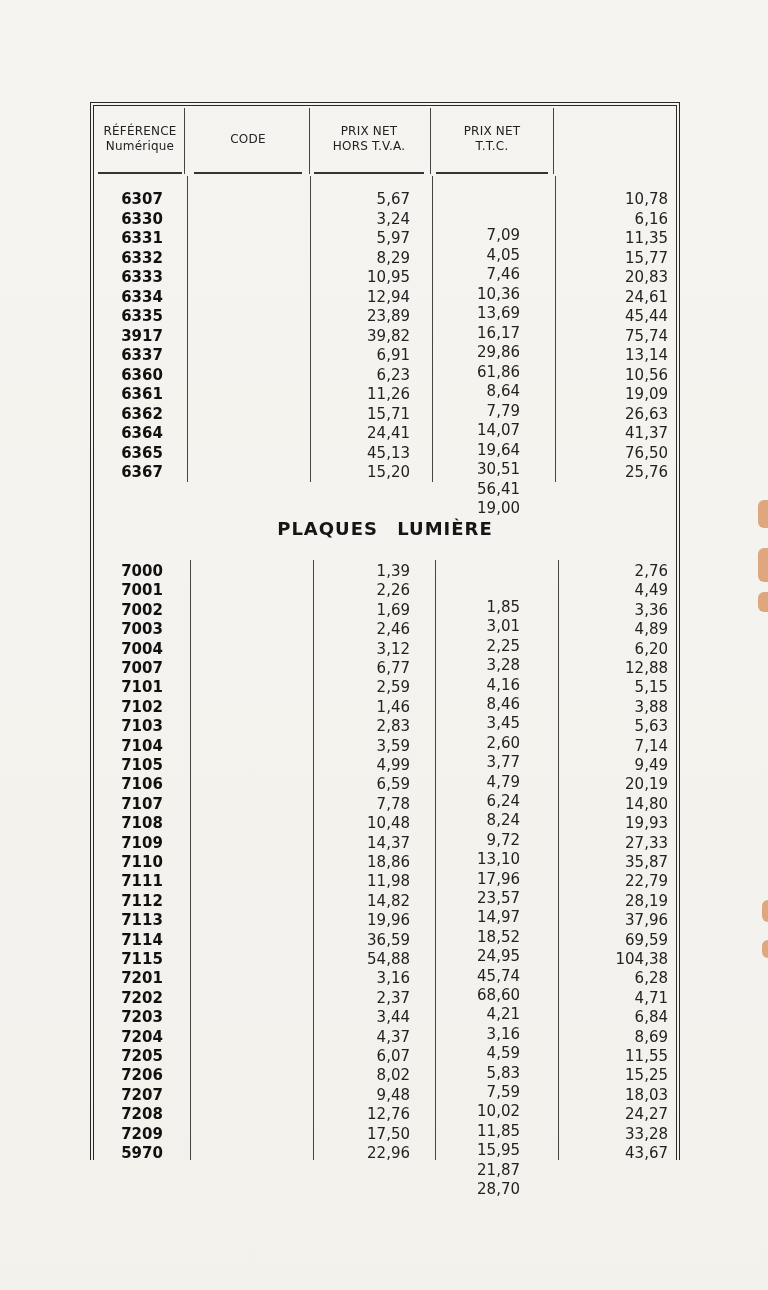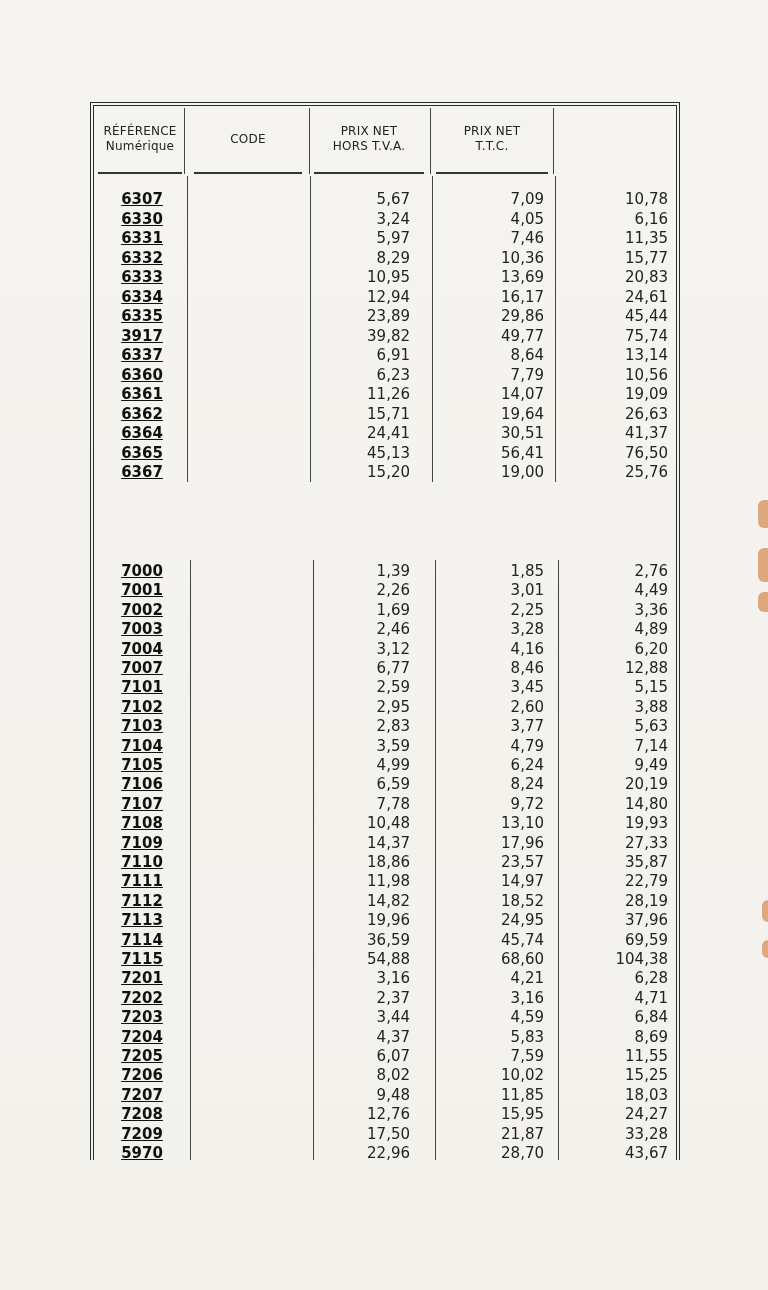--- a/index.html
+++ b/index.html
@@ -43,25 +43,25 @@
     }
     .rows {
       position: absolute; left: 94px; width: 582px;
     }
     .row {
       position: absolute; left: 0; width: 582px; height: 19.5px;
       font-size: 15px; line-height: 19px;
     }
     .ref {
       position: absolute; left: 8px; width: 80px; text-align: center;
-      font-weight: bold; color: #111; text-decoration: underline;
+      font-weight: bold; color: #111;
     }
     .p1, .p2, .p3 { position: absolute; text-align: right; color: #222; }
     .p1 { left: 220px; width: 96px; }
-    .p2 { left: 352px; width: 98px; }
+    .p2 { left: 328px; width: 98px; margin-top: 36px; }
     .p3 { left: 470px; width: 104px; }
     .section-title {
       position: absolute; left: 94px; width: 582px; top: 518px;
       text-align: center; font-weight: bold; font-size: 18px; letter-spacing: 1px;
       color: #151515;
     }
     .section-title span { margin: 0 6px; }
   </style>
 </head>
 <body>
@@ -152,21 +152,21 @@
       </div>
     <div class="row" style="top:117px;">
         <span class="ref">6335</span>
         <span class="p1">23,89</span>
         <span class="p2">29,86</span>
         <span class="p3">45,44</span>
       </div>
     <div class="row" style="top:136.5px;">
         <span class="ref">3917</span>
         <span class="p1">39,82</span>
-        <span class="p2">49,77</span>
+        <span class="p2">61,86</span>
         <span class="p3">75,74</span>
       </div>
     <div class="row" style="top:156px;">
         <span class="ref">6337</span>
         <span class="p1">6,91</span>
         <span class="p2">8,64</span>
         <span class="p3">13,14</span>
       </div>
     <div class="row" style="top:175.5px;">
         <span class="ref">6360</span>
@@ -199,20 +199,24 @@
         <span class="p3">76,50</span>
       </div>
     <div class="row" style="top:273px;">
         <span class="ref">6367</span>
         <span class="p1">15,20</span>
         <span class="p2">19,00</span>
         <span class="p3">25,76</span>
       </div>
   </div>
 
+  <div class="section-title">
+    <span>PLAQUES</span>
+    <span>LUMIÈRE</span>
+  </div>
 
   <div class="rows" style="top:562px;">
     <div class="row" style="top:0px;">
         <span class="ref">7000</span>
         <span class="p1">1,39</span>
         <span class="p2">1,85</span>
         <span class="p3">2,76</span>
       </div>
     <div class="row" style="top:19.4px;">
         <span class="ref">7001</span>
@@ -245,21 +249,21 @@
         <span class="p3">12,88</span>
       </div>
     <div class="row" style="top:116.4px;">
         <span class="ref">7101</span>
         <span class="p1">2,59</span>
         <span class="p2">3,45</span>
         <span class="p3">5,15</span>
       </div>
     <div class="row" style="top:135.8px;">
         <span class="ref">7102</span>
-        <span class="p1">2,95</span>
+        <span class="p1">1,46</span>
         <span class="p2">2,60</span>
         <span class="p3">3,88</span>
       </div>
     <div class="row" style="top:155.2px;">
         <span class="ref">7103</span>
         <span class="p1">2,83</span>
         <span class="p2">3,77</span>
         <span class="p3">5,63</span>
       </div>
     <div class="row" style="top:174.6px;">

